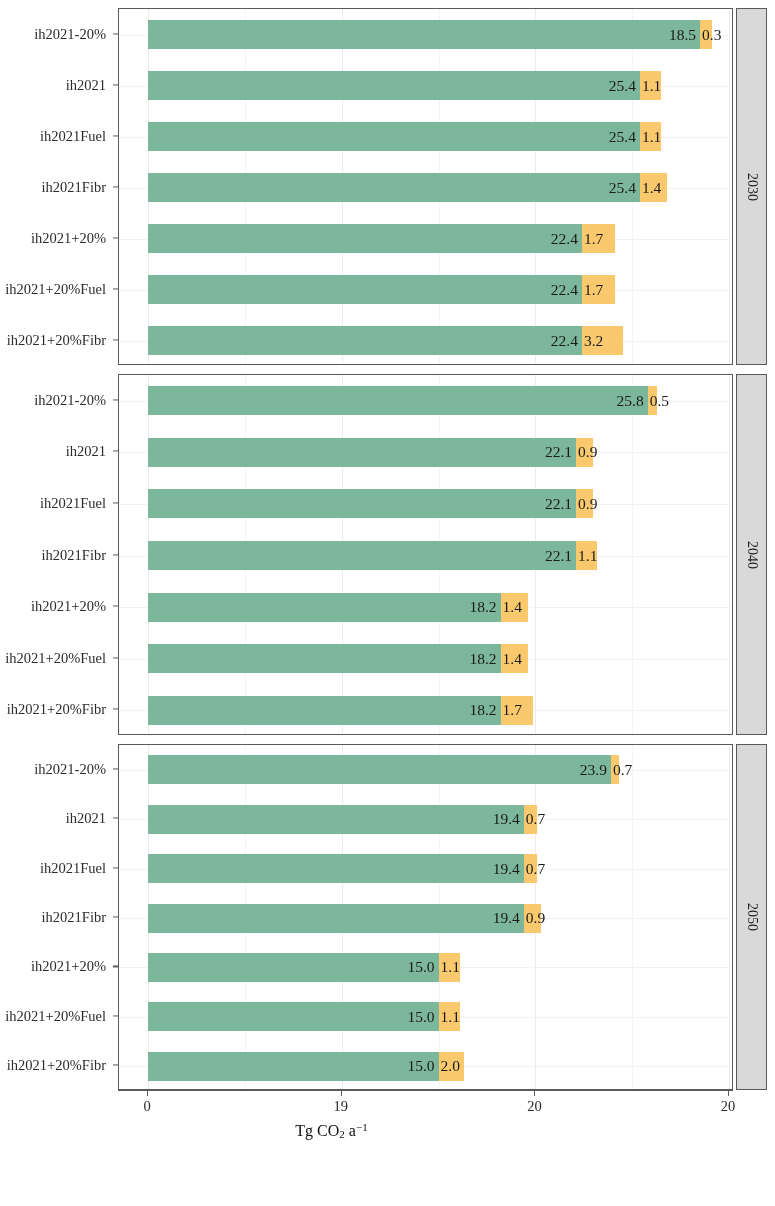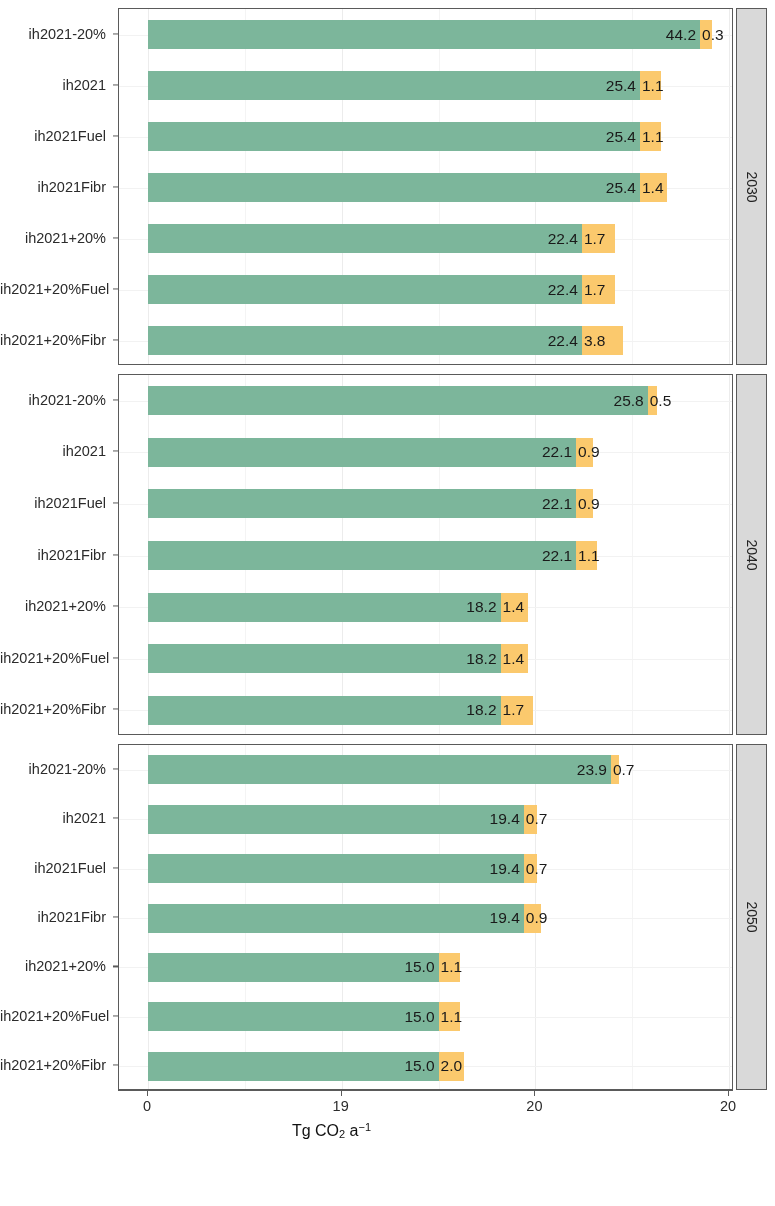--- a/index.html
+++ b/index.html
@@ -5,21 +5,21 @@
   html,body{margin:0;padding:0;background:#ffffff;}
   body{
     width:775px;height:1206px;
     font-family:"Liberation Sans","DejaVu Sans",sans-serif;
     color:#000;
     -webkit-font-smoothing:antialiased;
     position:relative;
     overflow:hidden;
   }
 
-  #figure{position:absolute;left:0;top:0;width:663px;height:1206px;}
+  #figure{position:absolute;left:0;top:0;width:663px;height:1206px;font-family:Liberation Serif, serif;}
 
   
   .panel-row{position:absolute;left:0;right:0;}
   .panel-box{
     position:absolute;
     top:0;bottom:0;
     left:118px;
     width:615px;
     border:1.1px solid #5a5a5a;
     background:#ffffff;
@@ -158,21 +158,21 @@
             <div class="gridline minor" style="left: 125.85px;"></div>
             <div class="gridline minor" style="left: 319.55px;"></div>
             <div class="gridline minor" style="left: 513.25px;"></div>
             <div class="gridline" style="left: 29px;"></div>
             <div class="gridline" style="left: 222.7px;"></div>
             <div class="gridline" style="left: 416.4px;"></div>
             <div class="gridline" style="left: 610.1px;"></div>
             <div class="hgrid" style="top: 25.5px;"></div>
             <div class="bar-row" style="top: 11px; height: 29px;">
               <div class="seg forest" style="left: 29px; width: 552.045px;">
-                <span class="seg-label forest-lbl">44.2</span>
+                <span class="seg-label forest-lbl">18.5</span>
               </div>
               <div class="seg hwp" style="left: 581.045px; width: 11.622px;">
                 <span class="seg-label hwp-lbl">0.3</span>
               </div>
             </div>
             <div class="hgrid" style="top: 76.5px;"></div>
             <div class="bar-row" style="top: 62px; height: 29px;">
               <div class="seg forest" style="left: 29px; width: 491.998px;">
                 <span class="seg-label forest-lbl">25.4</span>
               </div>
@@ -215,21 +215,21 @@
               <div class="seg hwp" style="left: 462.888px; width: 32.929px;">
                 <span class="seg-label hwp-lbl">1.7</span>
               </div>
             </div>
             <div class="hgrid" style="top: 331.5px;"></div>
             <div class="bar-row" style="top: 317px; height: 29px;">
               <div class="seg forest" style="left: 29px; width: 433.888px;">
                 <span class="seg-label forest-lbl">22.4</span>
               </div>
               <div class="seg hwp" style="left: 462.888px; width: 40.677px;">
-                <span class="seg-label hwp-lbl">3.8</span>
+                <span class="seg-label hwp-lbl">3.2</span>
               </div>
             </div>
           </div>
         </div>
         <div class="strip">
           <span>2030</span>
         </div>
       </div>
       <div class="ytick-mark" style="left: 113px; top: 399.786px;"></div>
       <div class="ytick-label" style="width: 106px; left: 0px; top: 399.786px;">ih2021-20%</div>

